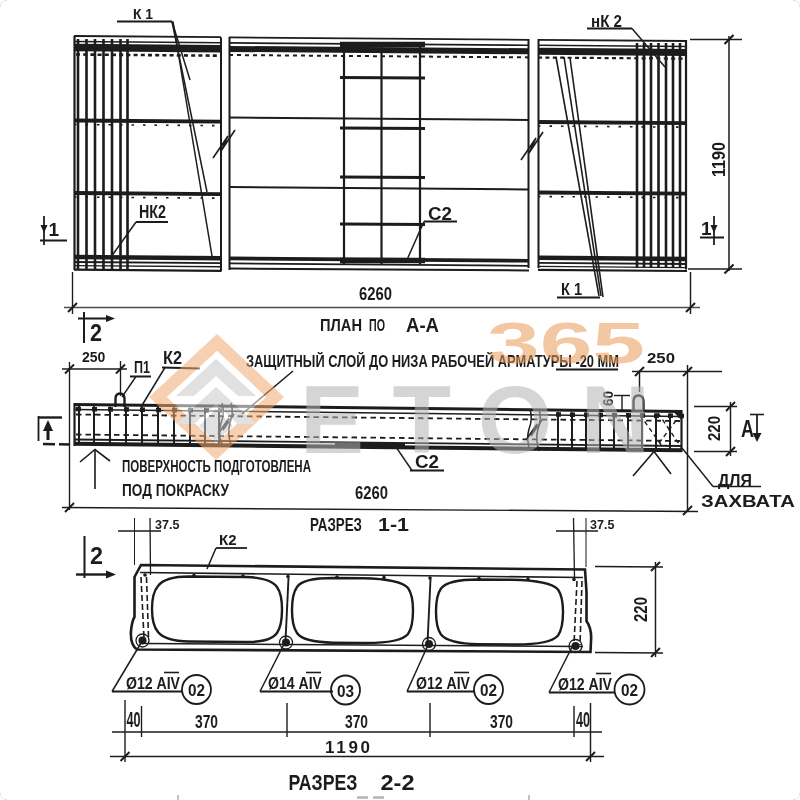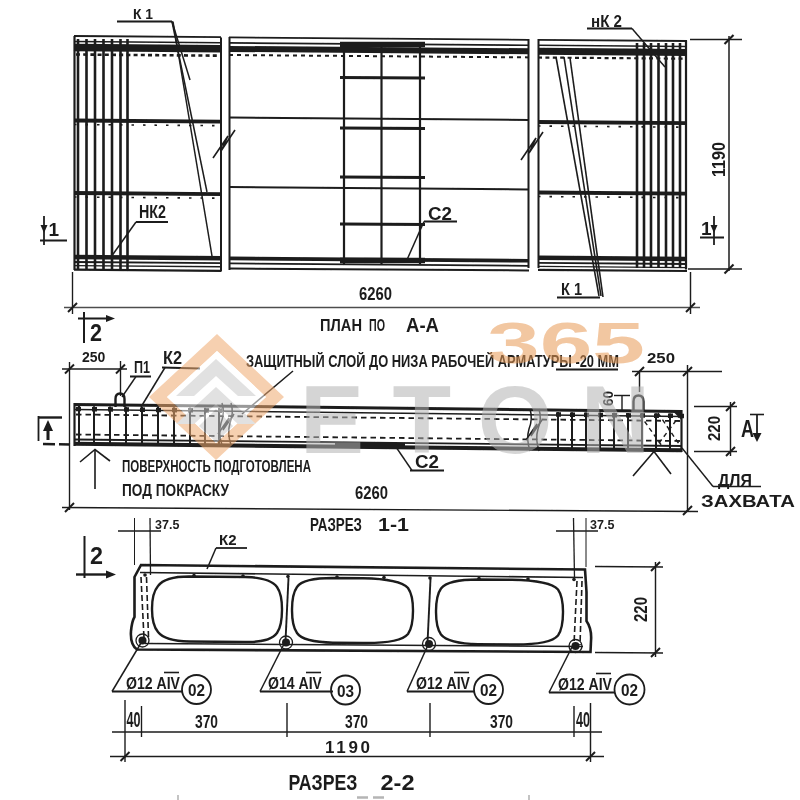--- a/index.html
+++ b/index.html
@@ -1,16 +1,16 @@
 <!DOCTYPE html>
 <html><head>
 <meta charset="utf-8">
 <style>
   html,body{margin:0;padding:0;background:#ffffff;}
-  .page{width:800px;height:800px;position:relative;overflow:hidden;background:#f97316;}
+  .page{width:800px;height:800px;position:relative;overflow:hidden;background:#f97316;border-radius:8px;}
   svg{position:absolute;left:0;top:0;}
   text{font-family:"Liberation Sans",sans-serif;font-weight:bold;}
 </style>
 </head>
 <body>
 <div class="page">
 <svg width="800" height="800" viewBox="0 0 800 800">
 
 <rect x="0" y="0" width="800" height="800" fill="#ffffff"></rect>
 <filter id="soften" x="-2%" y="-2%" width="104%" height="104%">

